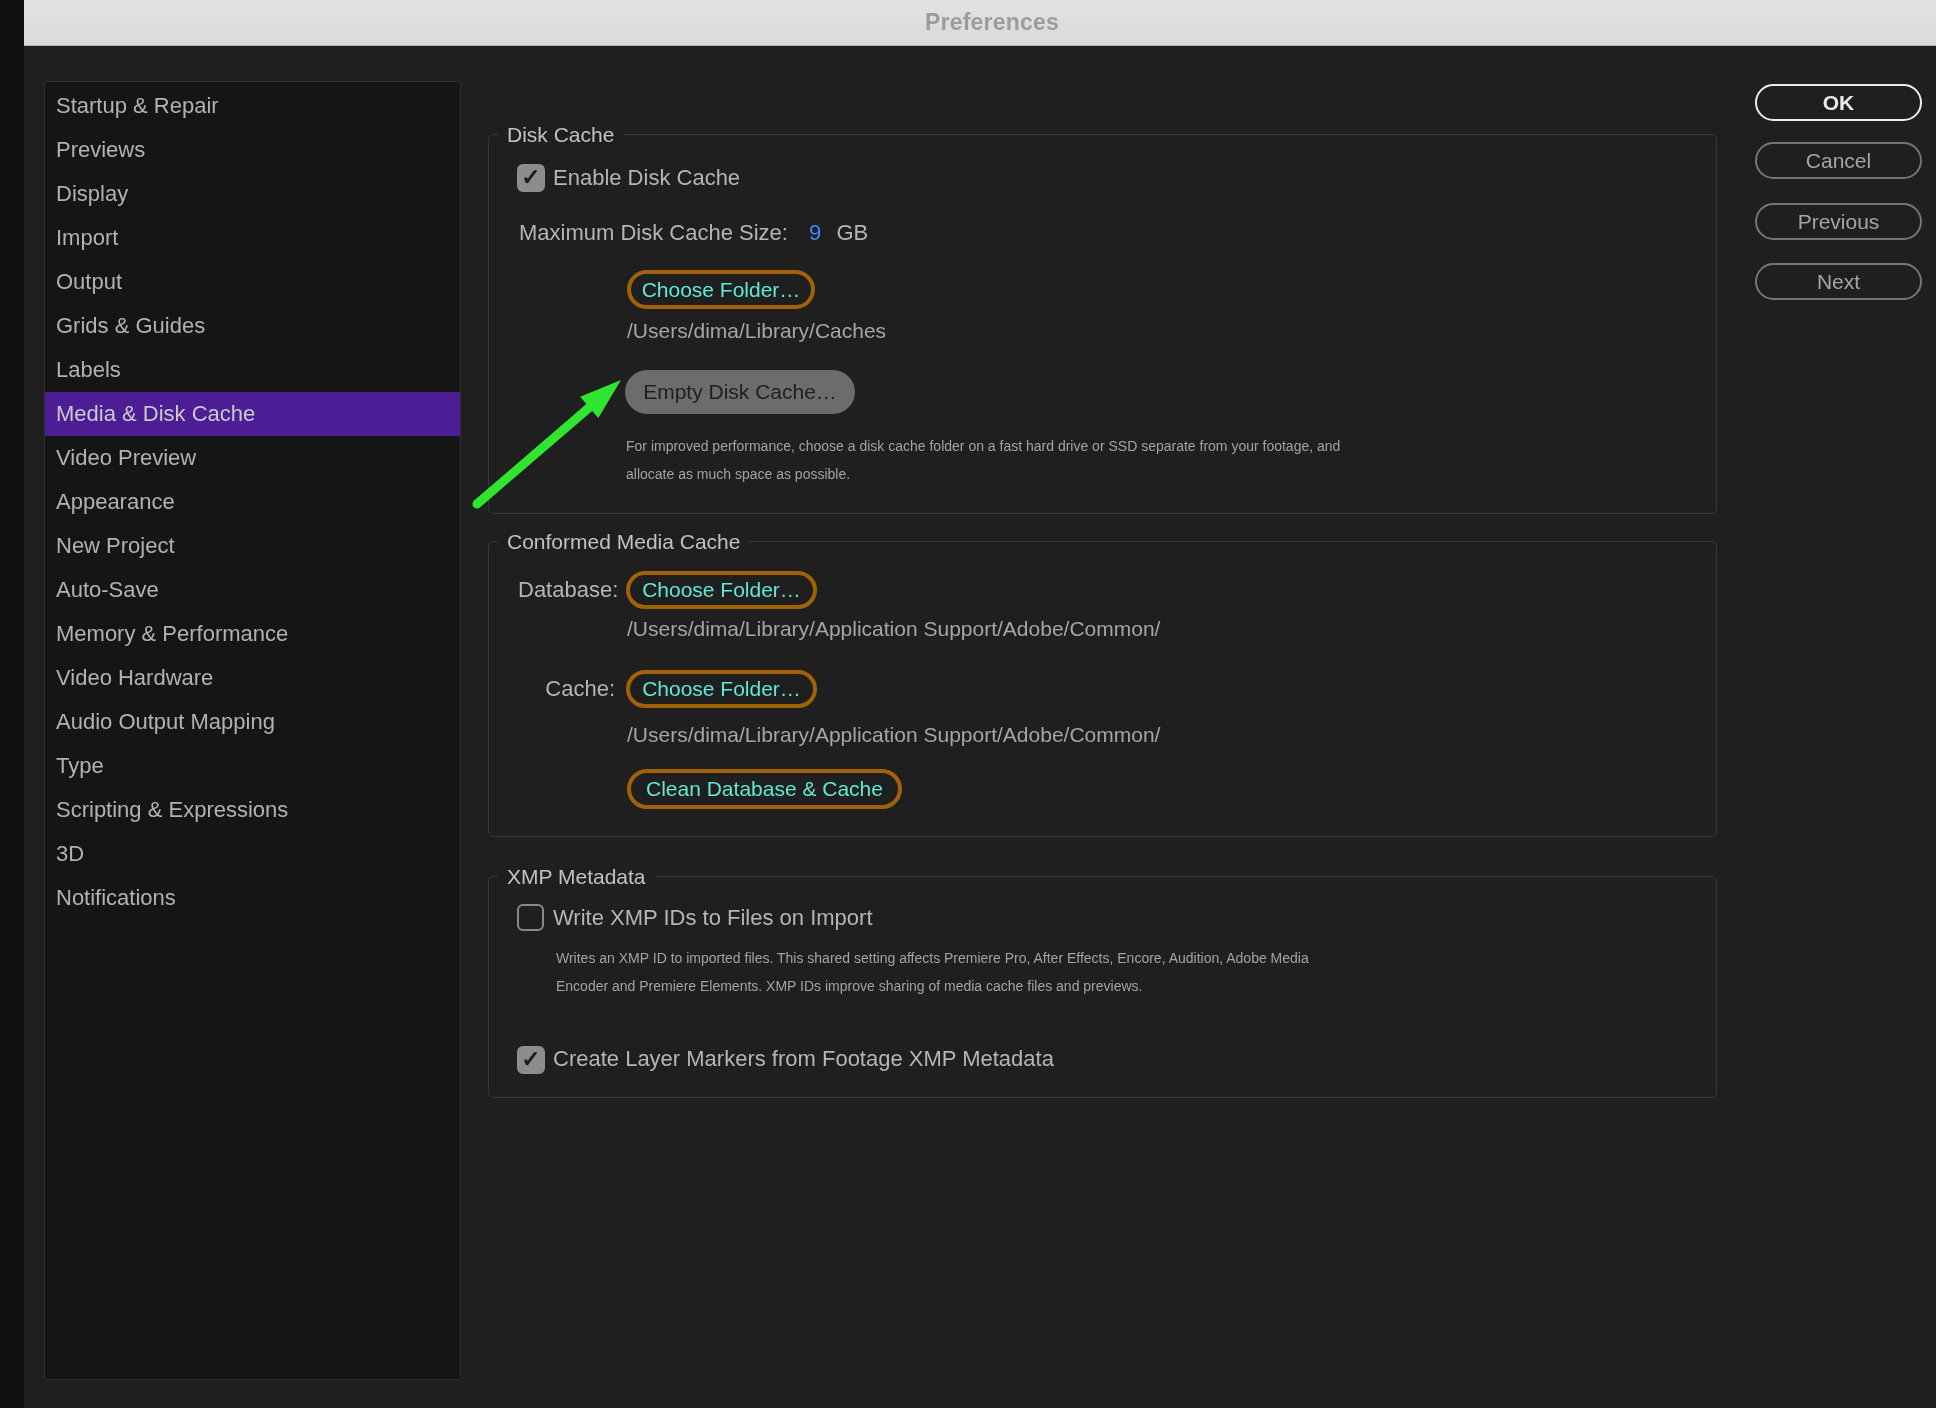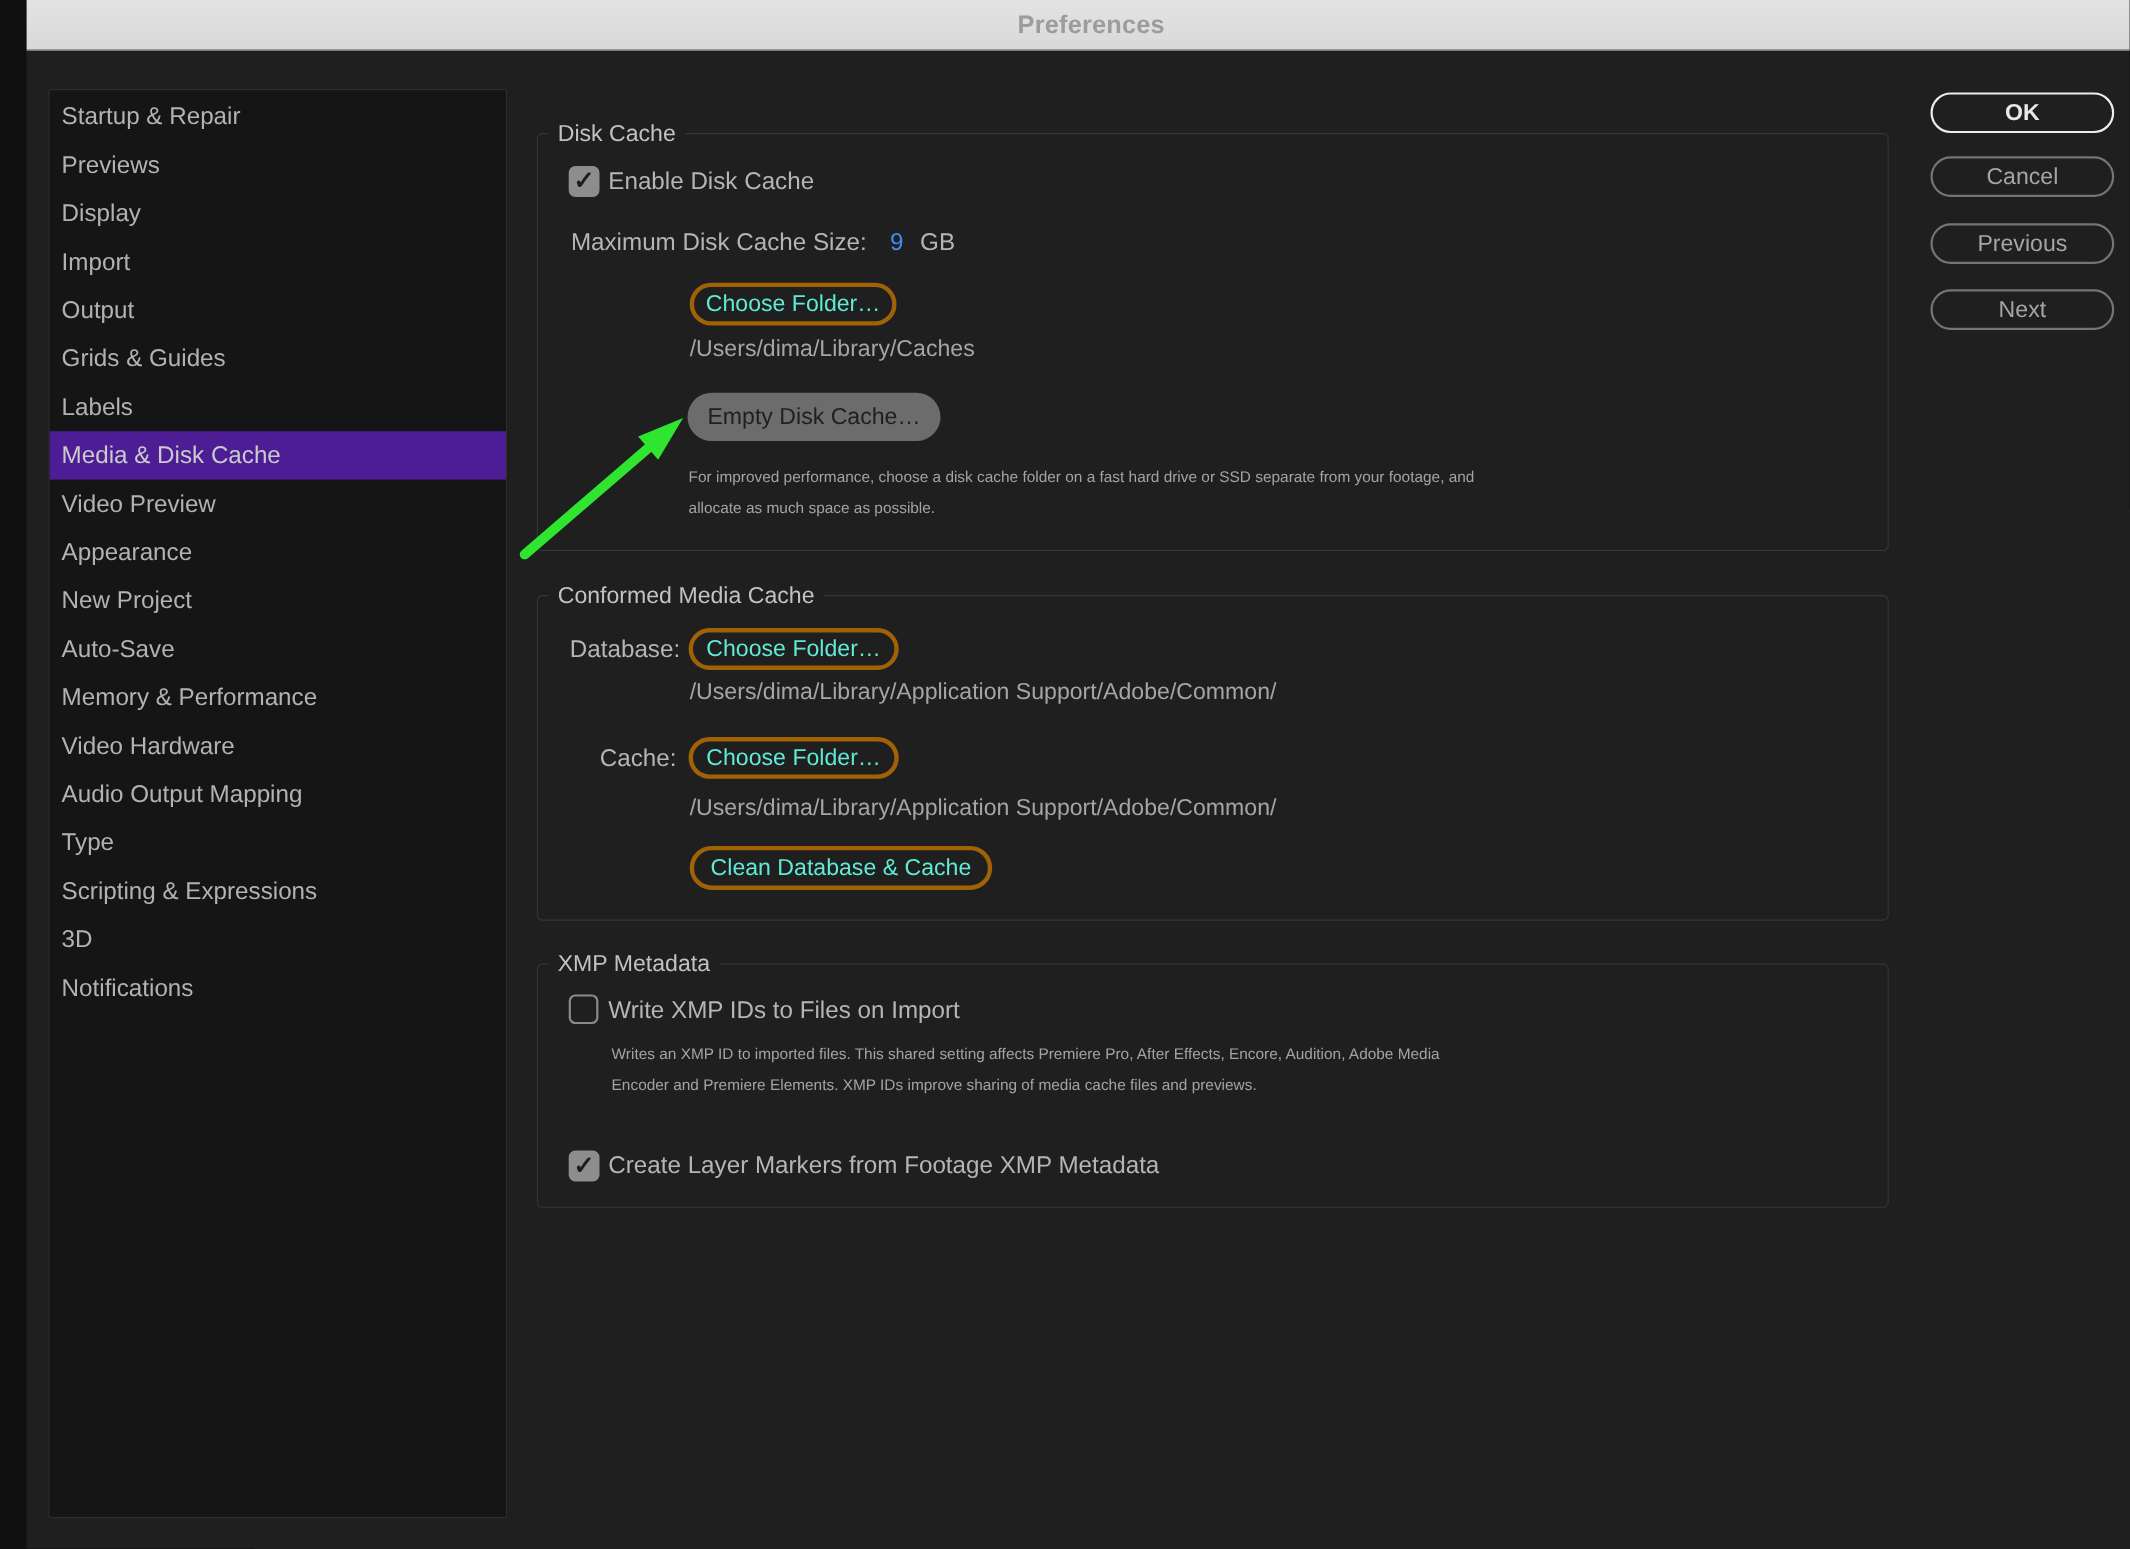--- a/index.html
+++ b/index.html
@@ -96,21 +96,21 @@
       <div class="side-item">Auto-Save</div>
       <div class="side-item">Memory &amp; Performance</div>
       <div class="side-item">Video Hardware</div>
       <div class="side-item">Audio Output Mapping</div>
       <div class="side-item">Type</div>
       <div class="side-item">Scripting &amp; Expressions</div>
       <div class="side-item">3D</div>
       <div class="side-item">Notifications</div>
     </div>
 
-  <div class="group" style="top:121px; height:380px;">
+  <div class="group" style="top:134px; height:380px;">
     <div class="group-label">Disk Cache</div>
 
     <div class="checkbox checked" style="left:28px; top:29px;"></div>
     <div class="lbl" style="left:64px; top:30px;">Enable Disk Cache</div>
 
     <div class="lbl" style="left:30px; top:85px;">
       <span>Maximum Disk Cache Size:</span>
       <span class="blue" style="margin-left:15px;">9</span>
       <span style="margin-left:9px;">GB</span>
     </div>

